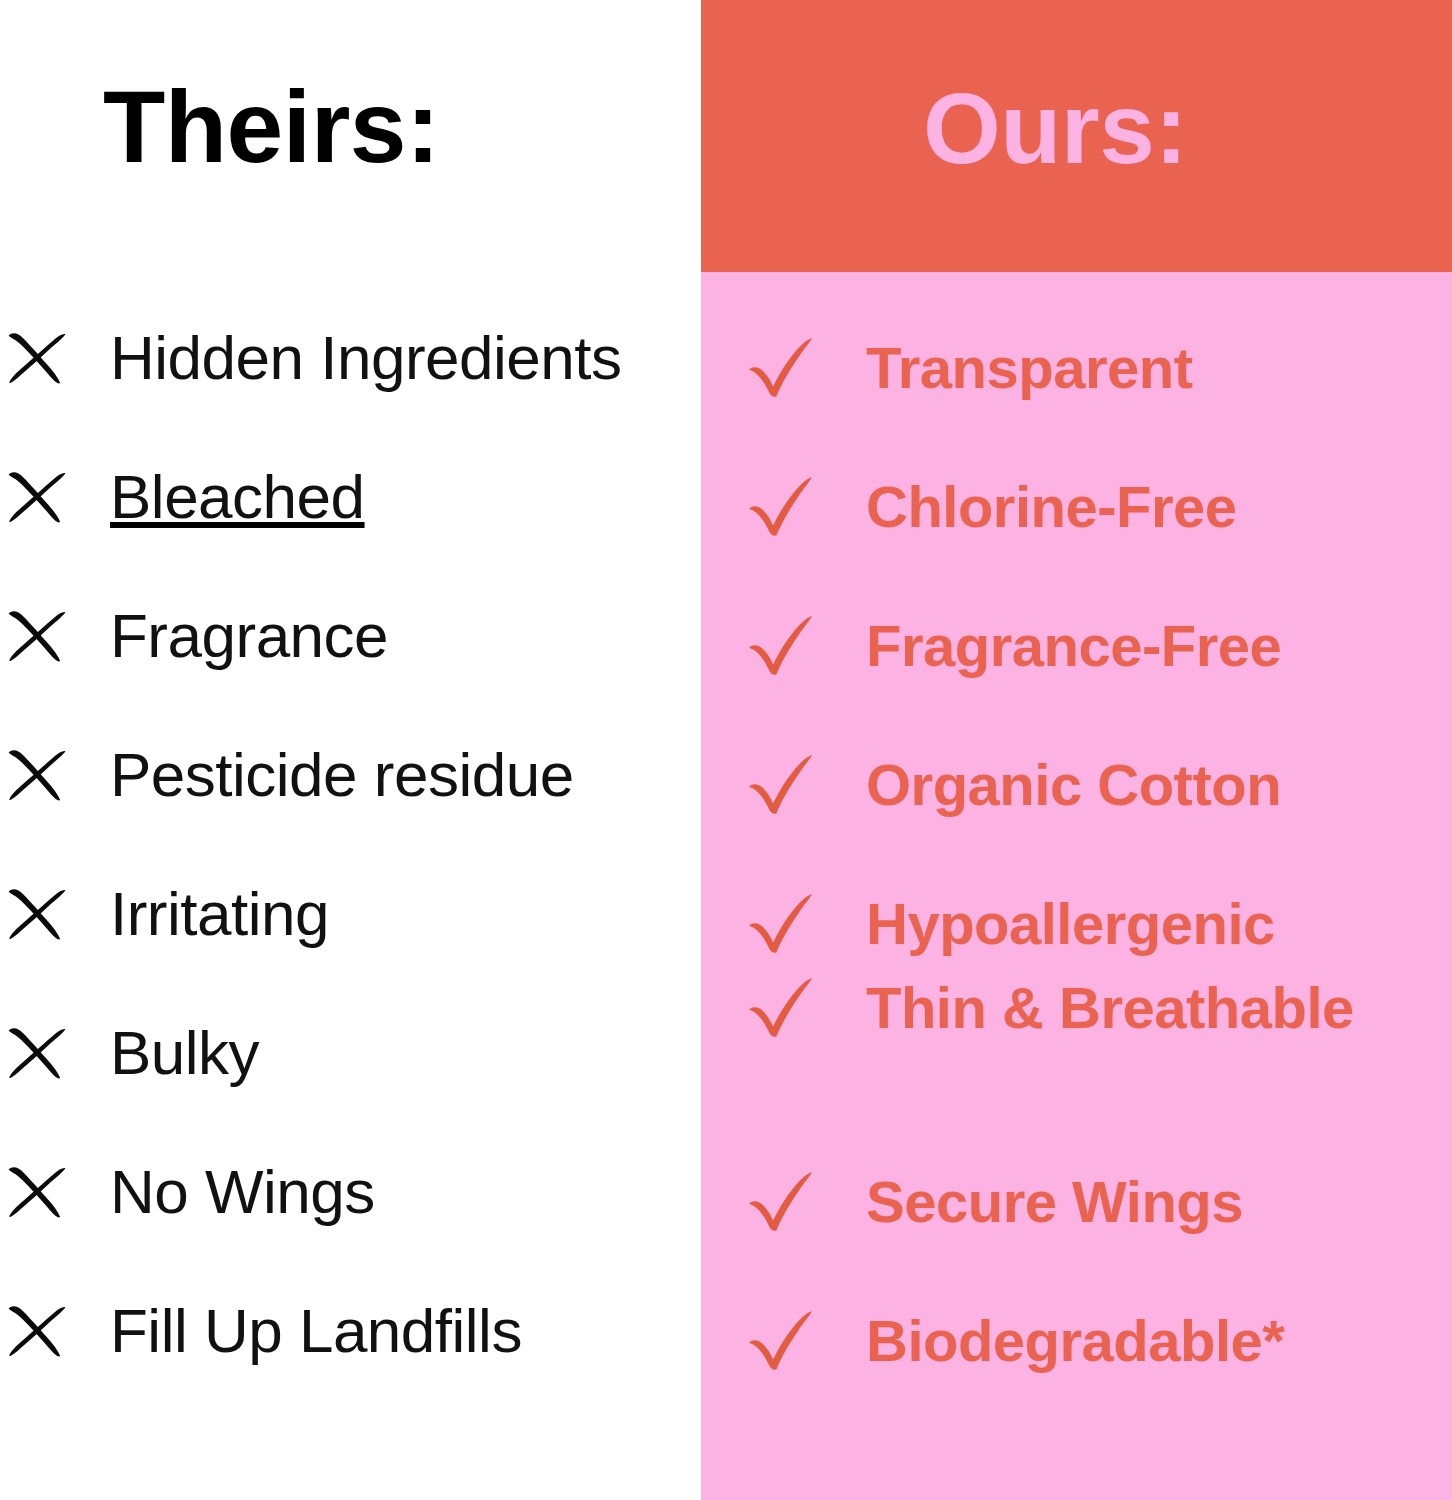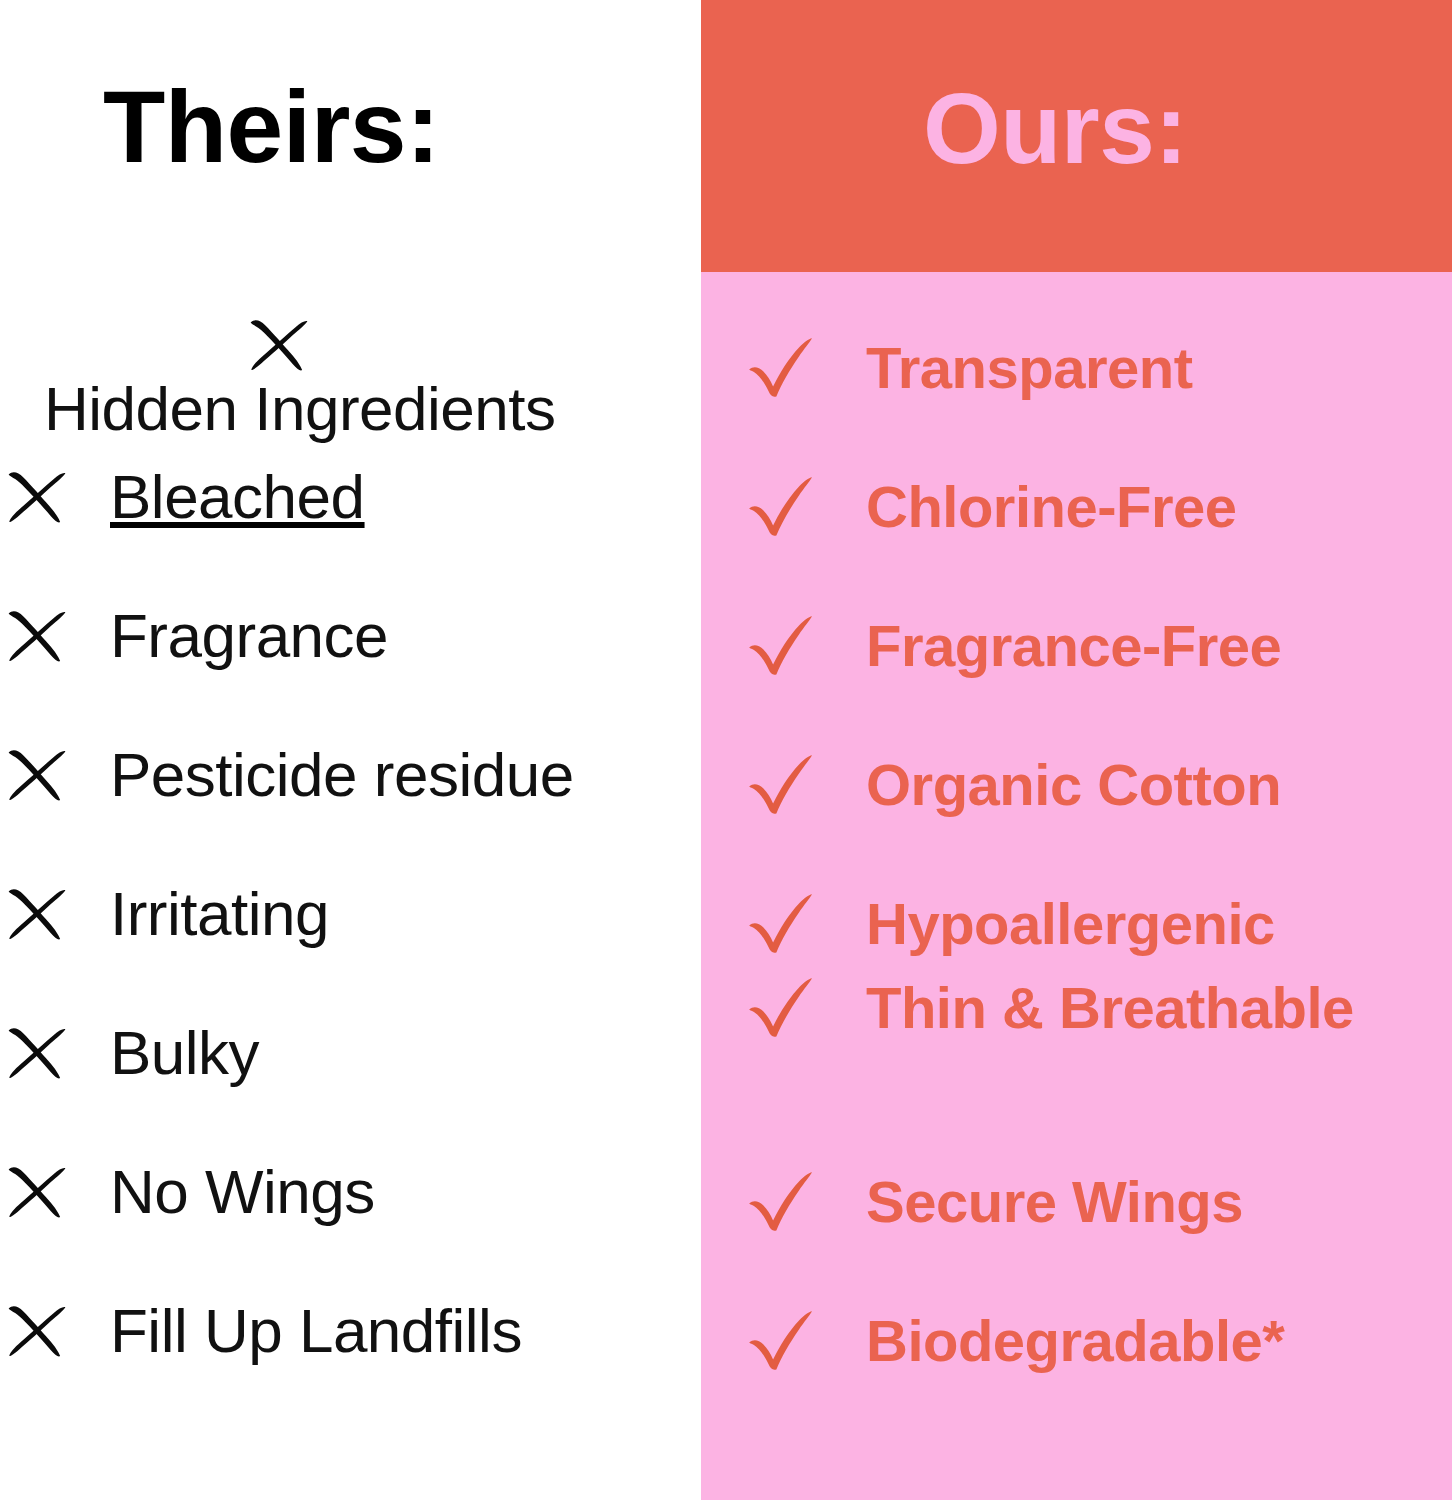--- a/index.html
+++ b/index.html
@@ -120,21 +120,21 @@
   }
 </style>
 </head>
 <body>
 
 <div class="canvas">
 
   <div class="col col-theirs">
     <h1 class="heading heading-theirs">Theirs:</h1>
     <ul class="list" id="theirs-list">
-        <li class="row row-theirs" style="top: 312px; flex-direction: column;">
+        <li class="row row-theirs" style="top: 312px;">
   <span class="mark">
     <svg viewBox="0 0 100 100" xmlns="http://www.w3.org/2000/svg">
       <path d="M4 16 C10 10 18 12 26 20 C38 32 52 48 66 64 C74 73 80 82 82 88
                C79 90 74 86 68 79 C54 63 38 45 24 31 C15 22 7 20 4 16 Z" fill="#0b0b0b"></path>
       <path d="M90 14 C86 20 78 26 68 35 C52 50 34 66 20 78 C13 84 8 88 5 88
                C6 82 13 75 22 67 C38 53 57 36 72 23 C80 16 86 13 90 14 Z" fill="#0b0b0b"></path>
     </svg>
   </span>
 <span class="label label-theirs">Hidden Ingredients</span>
         </li>

